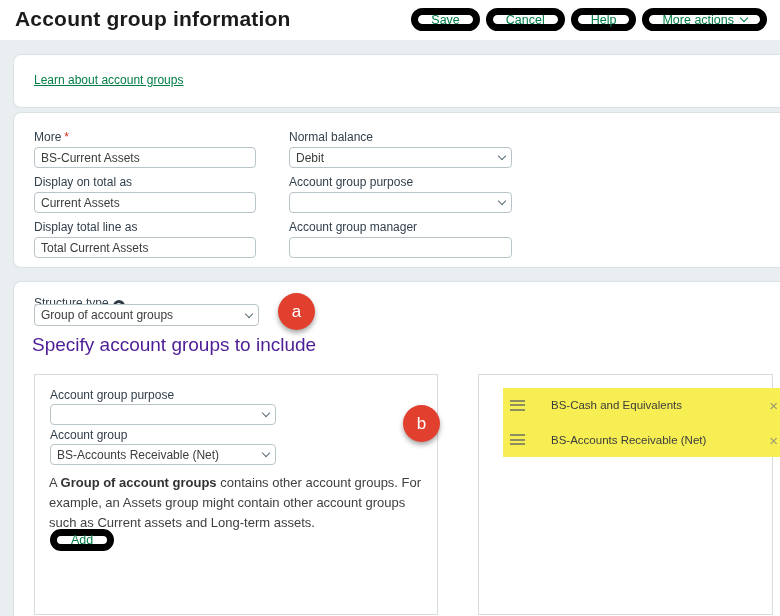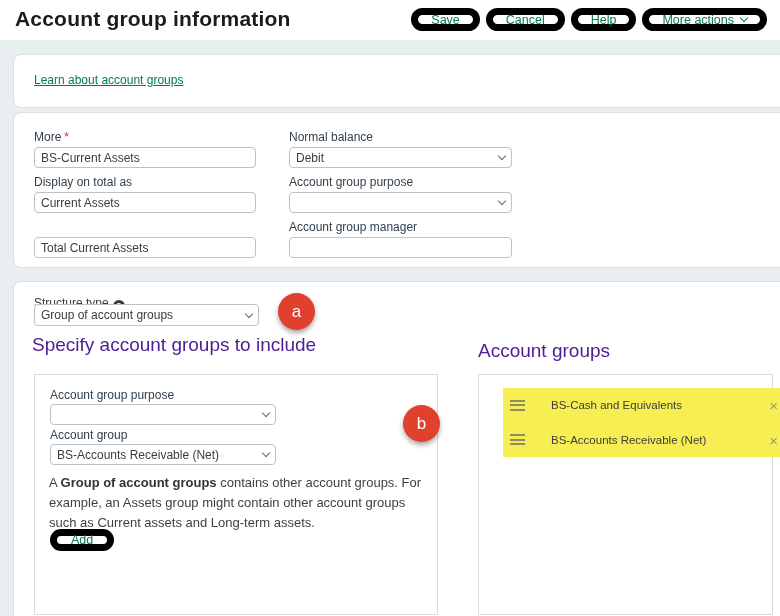--- a/index.html
+++ b/index.html
@@ -103,37 +103,37 @@
 
       <div class="field-label col-l" style="top:62px;">Display on total as</div>
       <input class="tb col-l" style="top: 79px;" value="Current Assets">
 
       <div class="field-label col-r" style="top:62px;">Account group purpose</div>
       <div class="sel col-r" style="top:79px;">
         <span class="sel-value"></span>
         <span class="sel-chev"></span>
       </div>
 
+      <div class="field-label col-l" style="top:107px;">Display total line as</div>
       <input class="tb col-l" style="top: 124px;" value="Total Current Assets">
 
       <div class="field-label col-r" style="top:107px;">Account group manager</div>
       <input class="tb col-r" style="top: 124px;" value="">
     </div>
 
     <div class="card card3">
       <div class="field-label" style="left:20px; top:14px;">
         <span>Structure type</span><span class="q-icon">?</span>
       </div>
       <div class="sel" style="left:20px; top:22px; width:225px; height:22px;">
         <span class="sel-value">Group of account groups</span>
         <span class="sel-chev"></span>
       </div>
 
       <div class="section-h" style="left:18px; top:52px;">Specify account groups to include</div>
-      <div class="section-h" style="left:464px; top:58px;">Account groups</div>
 
       <div class="inner-box box-l">
         <div class="field-label" style="left:15px; top:13px;">Account group purpose</div>
         <div class="sel" style="left:15px; top:29px; width:226px;">
           <span class="sel-value"></span>
           <span class="sel-chev"></span>
         </div>
         <div class="field-label" style="left:15px; top:53px;">Account group</div>
         <div class="sel" style="left:15px; top:69px; width:226px;">
           <span class="sel-value">BS-Accounts Receivable (Net)</span>

